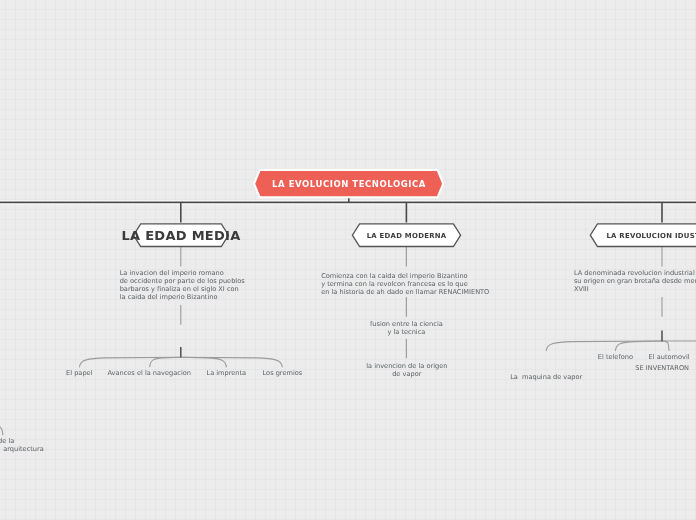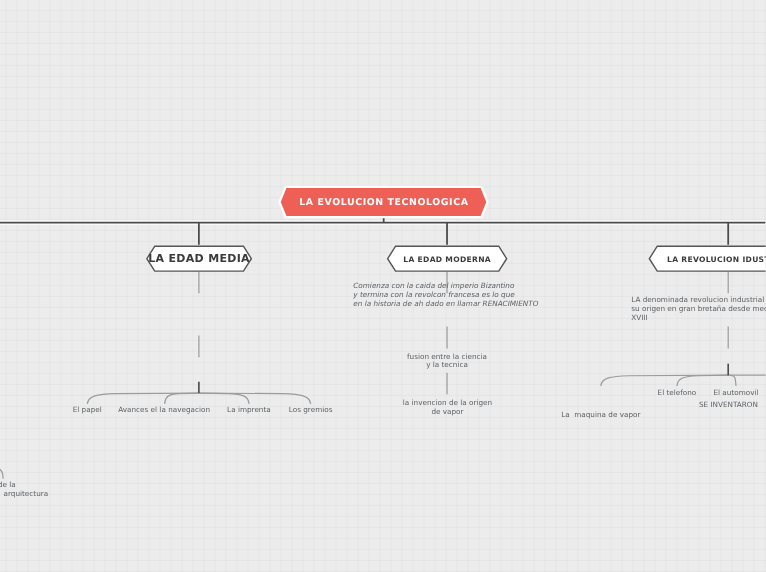--- a/index.html
+++ b/index.html
@@ -75,45 +75,46 @@
       <polygon points="9.4,4 185.9,4 191.1,16.65 185.9,29.3 9.4,29.3 4.2,16.65" fill="none" stroke="#ffffff" stroke-width="4" stroke-linejoin="miter"></polygon>
       <polygon points="9.4,4 185.9,4 191.1,16.65 185.9,29.3 9.4,29.3 4.2,16.65" fill="#ee5f55" stroke="none"></polygon>
     </svg>
     <div class="cap" style="color:#ffffff;font-size:8.5px;letter-spacing:0.55px;padding-right:1px;">LA EVOLUCION TECNOLOGICA</div>
   </div>
 
   <div class="hexwrap" style="left:131px;top:221px;width:100px;height:29px;">
     <svg width="100" height="29" viewBox="0 0 100 29" xmlns="http://www.w3.org/2000/svg">
       <polygon points="9.7,2.8 90.3,2.8 97.5,14.2 90.3,25.5 9.7,25.5 2.5,14.2" fill="#ffffff" stroke="#555555" stroke-width="1.3" stroke-linejoin="miter"></polygon>
     </svg>
-    <div class="cap" style="color:#3b3b3b;font-size:10px;letter-spacing:0.28px;">LA EDAD MEDIA</div>
+    <div class="cap" style="color:#3b3b3b;font-size:13px;letter-spacing:0.28px;">LA EDAD MEDIA</div>
   </div>
 
   <div class="hexwrap" style="left:350px;top:221px;width:113px;height:29px;">
     <svg width="113" height="29" viewBox="0 0 113 29" xmlns="http://www.w3.org/2000/svg">
       <polygon points="9.6,2.8 103.4,2.8 110.6,14.2 103.4,25.5 9.6,25.5 2.4,14.2" fill="#ffffff" stroke="#555555" stroke-width="1.3" stroke-linejoin="miter"></polygon>
     </svg>
     <div class="cap" style="color:#3b3b3b;font-size:6.9px;letter-spacing:0.28px;">LA EDAD MODERNA</div>
   </div>
 
   <div class="hexwrap" style="left:588px;top:221px;width:149px;height:29px;">
     <svg width="149" height="29" viewBox="0 0 149 29" xmlns="http://www.w3.org/2000/svg">
       <polygon points="9.5,2.8 139.5,2.8 146.7,14.2 139.5,25.5 9.5,25.5 2.3,14.2" fill="#ffffff" stroke="#555555" stroke-width="1.3" stroke-linejoin="miter"></polygon>
     </svg>
     <div class="cap" style="color:#3b3b3b;font-size:6.9px;letter-spacing:0.28px;">LA REVOLUCION IDUSTRIAL</div>
   </div>
 
+  <div class="txt left" style="left:119.7px;top:268.6px;"><span>La invacion del imperio romano</span><br><span>de occidente por parte de los pueblos</span><br><span>barbaros y finaliza en el siglo XI con</span><br><span>la caida del imperio Bizantino</span></div>
 
 
   <div class="txt" style="left:79.3px;top:368.6px;">El papel</div>
   <div class="txt" style="left:149.2px;top:368.6px;">Avances el la navegacion</div>
   <div class="txt" style="left:226.3px;top:368.6px;">La imprenta</div>
   <div class="txt" style="left:282.4px;top:368.6px;">Los gremios</div>
 
-  <div class="txt left" style="left:321.2px;top:256px;font-style:italic;"><span>Comienza con la caida del imperio Bizantino</span><br><span>y termina con la revolcon francesa es lo que</span><br><span>en la historia de ah dado en llamar RENACIMIENTO</span></div>
+  <div class="txt left" style="left:321.2px;top:272px;"><span>Comienza con la caida del imperio Bizantino</span><br><span>y termina con la revolcon francesa es lo que</span><br><span>en la historia de ah dado en llamar RENACIMIENTO</span></div>
 
   <div class="txt" style="left:406.4px;top:320.2px;"><span>fusion entre la ciencia</span><br><span>y la tecnica</span></div>
 
   <div class="txt" style="left:406.8px;top:361.8px;"><span>la invencion de la origen
 de vapor</span></div>
 
   <div class="txt left" style="left:573.9px;top:268.6px;"><span>LA denominada revolucion industrial tuvo</span><br><span>su origen en gran bretaña desde mediados</span><br><span>XVIII</span></div>
 
   <div class="txt" style="left:662.2px;top:320.2px;margin-top:44px;">SE INVENTARON</div>
 

